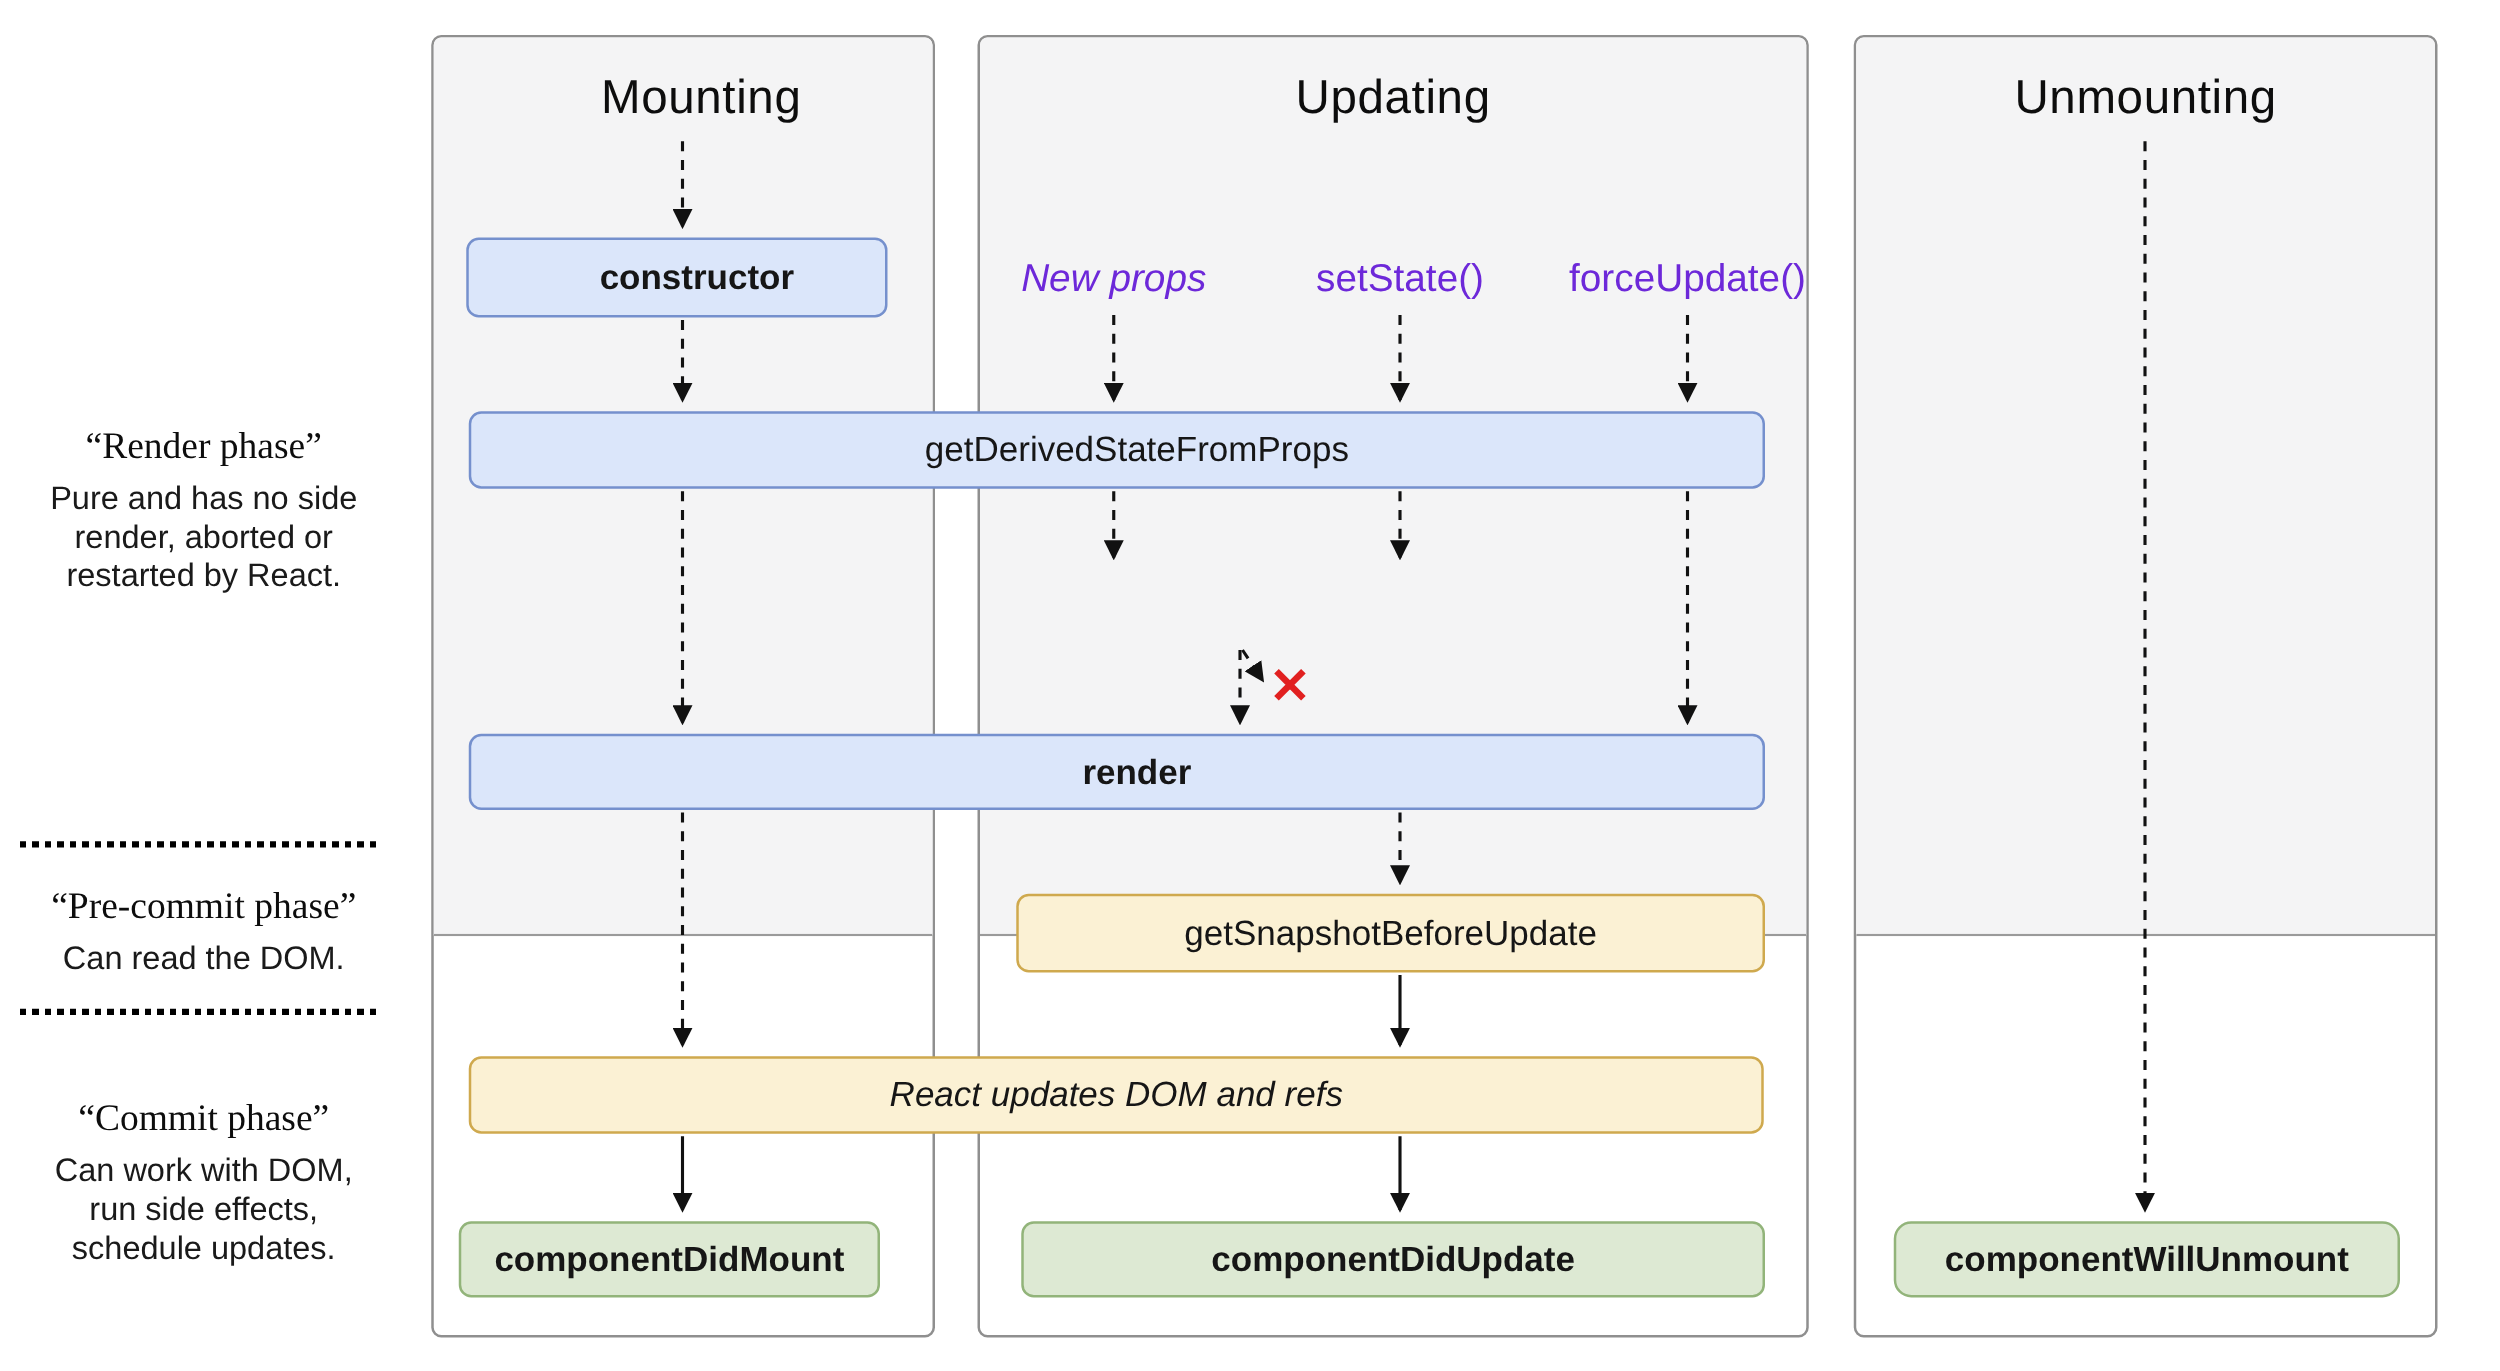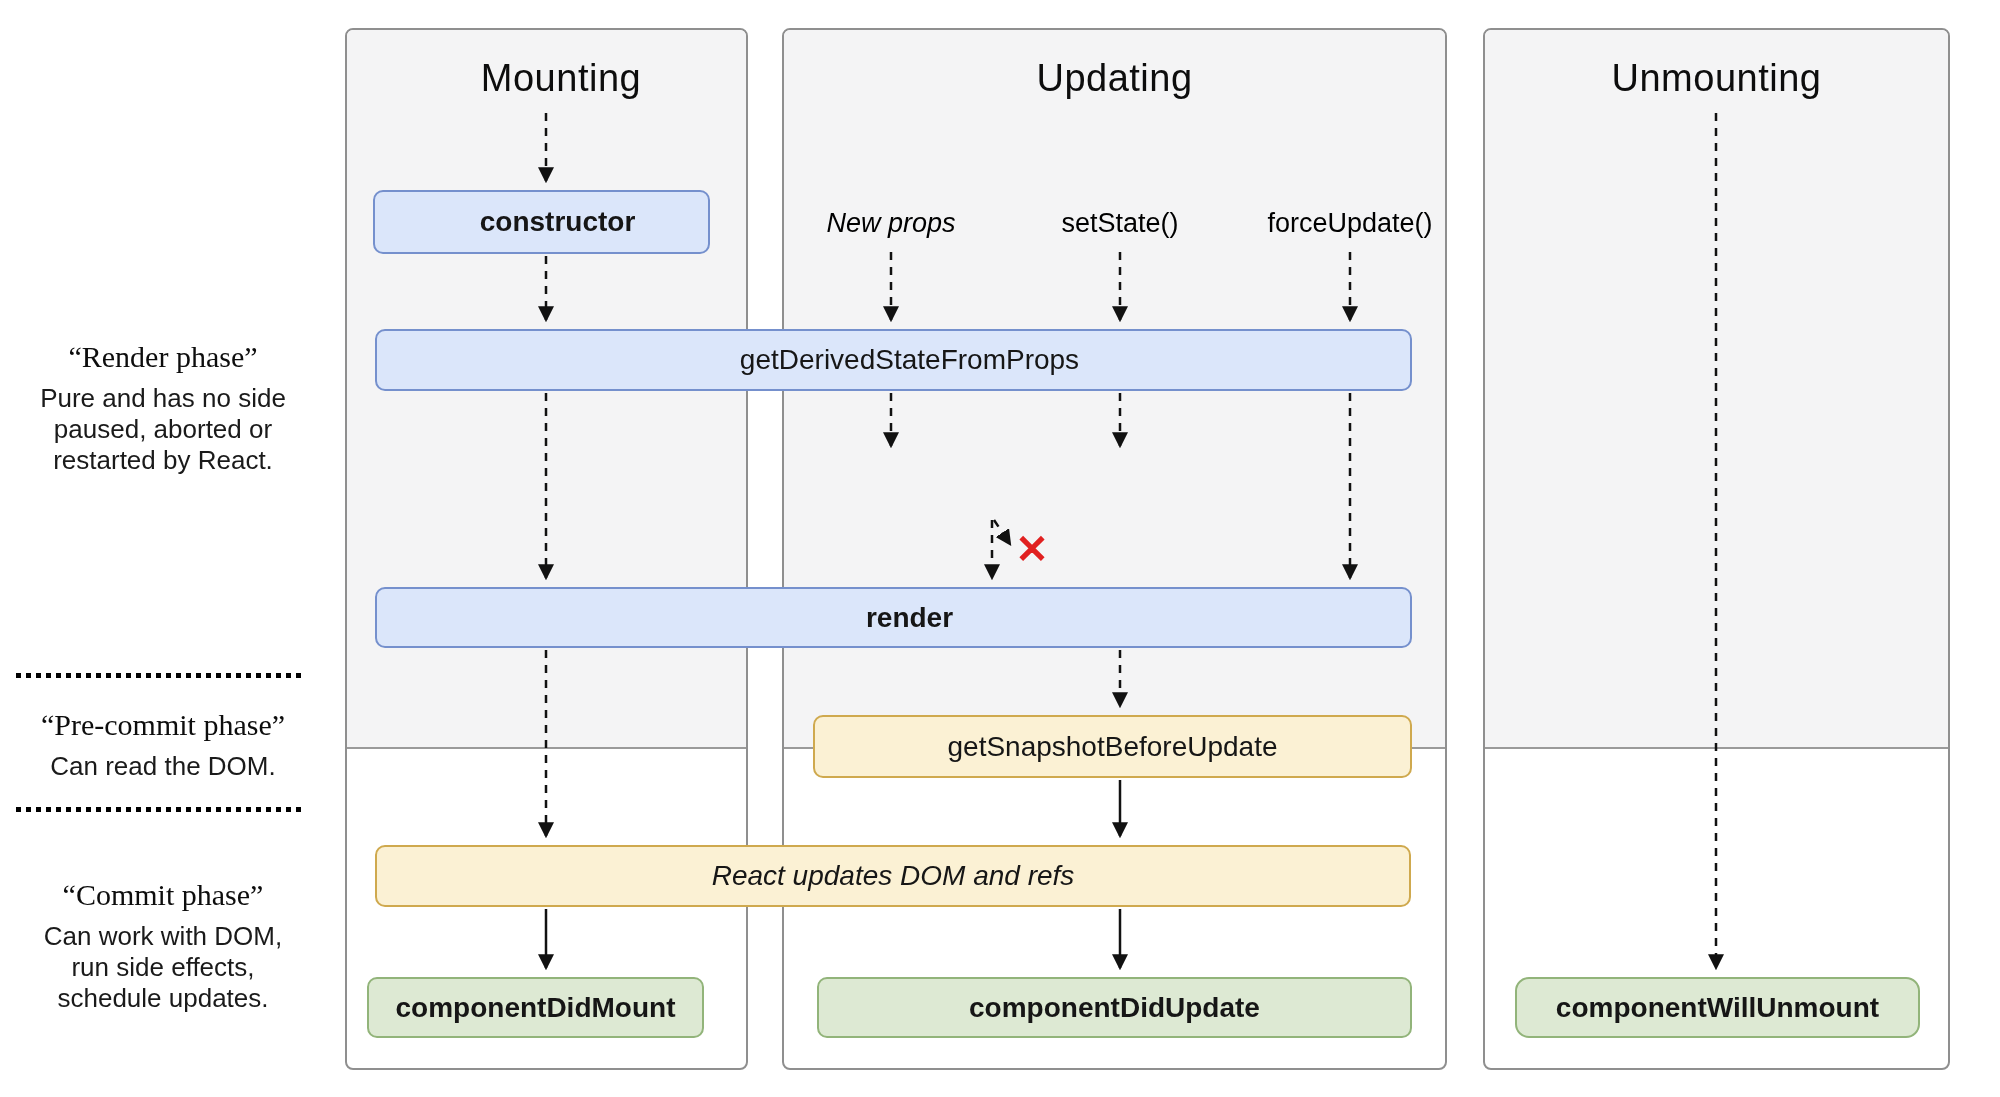--- a/index.html
+++ b/index.html
@@ -47,21 +47,21 @@
   #node-render        { left:375px;  top:587px; width:1037px; height:61px; }
   #node-gsbu          { left:813px;  top:715px; width:599px;  height:63px; }
   #node-react-updates { left:375px;  top:845px; width:1036px; height:62px; }
   #node-cdm           { left:367px;  top:977px; width:337px;  height:61px; }
   #node-cdu           { left:817px;  top:977px; width:595px;  height:61px; }
   #node-cwu           { left:1515px; top:977px; width:405px;  height:61px;border-radius:14px; }
 
   
   .trigger {
     position:absolute; transform:translate(-50%,-50%);
-    font-size:27px; color:#000000; white-space:nowrap;
+    font-size:31px; color:#6d28d9; white-space:nowrap;
   }
   .trigger.italic { font-style:italic; }
   #trigger-new-props    { left:891px;  top:223px; }
   #trigger-set-state    { left:1120px; top:223px; }
   #trigger-force-update { left:1350px; top:223px; }
 
   
   .side-section { position:absolute; left:10px; width:306px; text-align:center; }
   .side-title { font-size:30px; font-weight:400; color:#0d0d0d; margin-bottom:9px; white-space:nowrap;font-family:Liberation Serif, serif; }
   .side-line  { font-size:26px; line-height:31px; color:#1a1a1a; white-space:nowrap; }
@@ -150,21 +150,21 @@
   <div class="node yellow italic" id="node-react-updates">React updates DOM and refs</div>
   <div class="node green bold" id="node-cdm">componentDidMount</div>
   <div class="node green bold" id="node-cdu">componentDidUpdate</div>
   <div class="node green bold" id="node-cwu">componentWillUnmount</div>
 
   <div id="abort-x">✕</div>
 
   <div class="side-section" id="side-render-phase">
     <div class="side-title">“Render phase”</div>
     <div class="side-line">Pure and has no side</div>
-    <div class="side-line">paused, aborted or</div>
+    <div class="side-line">render, aborted or</div>
     <div class="side-line">restarted by React.</div>
   </div>
 
   <div class="dotted-rule" id="rule-1"></div>
 
   <div class="side-section" id="side-precommit-phase">
     <div class="side-title">“Pre-commit phase”</div>
     <div class="side-line">Can read the DOM.</div>
   </div>
 

